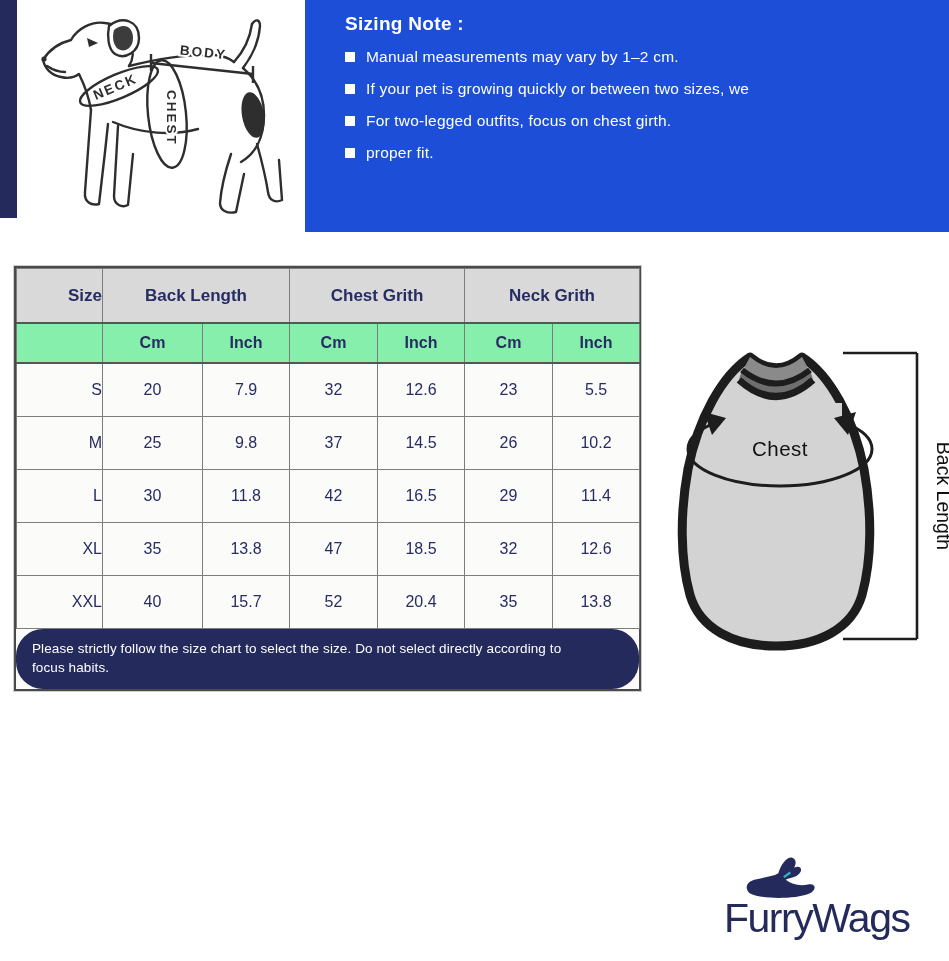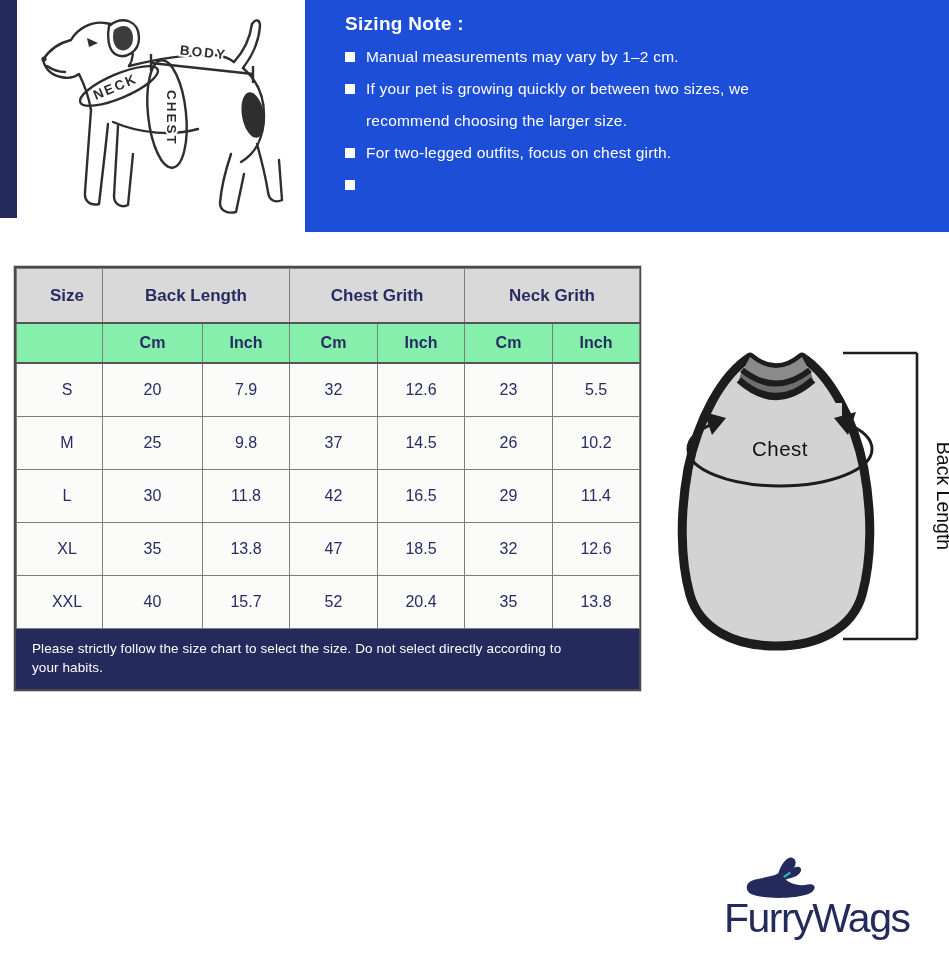--- a/index.html
+++ b/index.html
@@ -20,36 +20,36 @@
   
   .note-box {
     position:absolute; left:305px; top:0; width:750px; height:232px;
     background:#1d4ed8; color:#ffffff; box-sizing:border-box;
     padding:13px 18px 0 40px;
   }
   .note-title { font-size:19px; font-weight:700; letter-spacing:0.3px; margin:0 0 6px 0; }
   .bullet-row { display:flex; gap:11px; }
   .bullet-sq { width:10px; height:10px; background:#ffffff; margin-top:11px; flex:none; }
   .bullet-lines { font-size:15.5px; font-weight:400; letter-spacing:0.2px; }
-  .bullet-lines div { line-height:32px; }
+  .bullet-lines div { line-height:32px;text-align:right; }
 
   
   .table-wrap {
     position:absolute; left:14px; top:266px; width:623px;
     border:2px solid #4a4a4a; outline:1px solid #cfcfcf; background:#fbfbfa;
   }
   table { border-collapse:collapse; width:100%; table-layout:fixed; color:#272c63; }
   th,td { border:1.5px solid #7d7d7d; text-align:center; padding:0; }
   thead tr.group th { background:#d9d9d9; height:53px; font-size:17px; font-weight:600; border-bottom:2px solid #555555; }
   thead tr.sub th { background:#86efac; height:38px; font-size:16px; font-weight:600; border-bottom:2px solid #555555; }
   tbody td { background:#fbfbfa; height:52px; font-size:16px; font-weight:500; }
-  th.size-col, td.size-col { text-align:center; padding-left:15px; }
+  th.size-col, td.size-col { text-align:right; padding-left:15px; }
   .table-footer {
     background:#242a5c; color:#ffffff; font-size:13.5px; font-weight:500;
-    line-height:19px; padding:10px 16px 12px 16px; letter-spacing:0.1px;
+    line-height:19px; padding:10px 16px 12px 16px; letter-spacing:0.1px;border-radius:27px;
   }
 
   
   .garment-svg { position:absolute; left:660px; top:333px; }
   .garment-label { font-family:"Liberation Sans",sans-serif; font-size:20.5px; fill:#111111; text-anchor:middle; letter-spacing:0.5px; }
   .backlength-label { font-family:"Liberation Sans",sans-serif; font-size:19.5px; fill:#111111; text-anchor:middle; }
 
   
   .logo { position:absolute; left:724px; top:853px; width:215px; color:#242a5c; }
   .logo-mark { display:block; margin-left:16px; }
@@ -97,32 +97,32 @@
   <div class="bullet-row">
     <span class="bullet-sq"></span>
     <div class="bullet-lines">
       <div>Manual measurements may vary by 1–2 cm.</div>
     </div>
   </div>
   <div class="bullet-row">
     <span class="bullet-sq"></span>
     <div class="bullet-lines">
       <div>If your pet is growing quickly or between two sizes, we</div>
-      <div>recommend choosing the larger size.</div>
     </div>
   </div>
   <div class="bullet-row">
     <span class="bullet-sq"></span>
     <div class="bullet-lines">
       <div>For two-legged outfits, focus on chest girth.</div>
     </div>
   </div>
   <div class="bullet-row">
     <span class="bullet-sq"></span>
     <div class="bullet-lines">
+      <div>proper fit.</div>
     </div>
   </div>
 </div>
 
 <div class="table-wrap">
   <table>
     <colgroup>
       <col style="width:86px">
         <col style="width:100px">
         <col style="width:87px">
@@ -191,21 +191,21 @@
         <td>15.7</td>
         <td>52</td>
         <td>20.4</td>
         <td>35</td>
         <td>13.8</td>
       </tr>
     </tbody>
   </table>
   <div class="table-footer">
     <div>Please strictly follow the size chart to select the size. Do not select directly according to</div>
-    <div>your habits.</div>
+    <div>focus habits.</div>
   </div>
 </div>
 
 <svg class="garment-svg" width="289" height="322" viewBox="0 0 289 322">
   <path d="M 90,24 C 62,42 38,86 28,136 C 20,180 20,226 30,262 C 40,296 74,313 116,313 C 158,313 192,296 202,262 C 212,226 212,180 204,136 C 194,86 170,42 142,24 Q 116,46 90,24 Z" fill="#d3d3d3" stroke="#1d1d1d" stroke-width="9" stroke-linejoin="round"></path>
   <path d="M 90,24 Q 116,46 142,24 C 146,31 150,39 153,47 Q 116,80 79,47 C 82,39 86,31 90,24 Z" fill="#8a8a8a"></path>
   <path d="M 82,37 Q 116,64 150,37 C 151,40 152,43 153,47 Q 116,80 79,47 C 80,43 81,40 82,37 Z" fill="#6e6e6e"></path>
   <path d="M 82,37 Q 116,64 150,37" fill="none" stroke="#1d1d1d" stroke-width="6"></path>
   <path d="M 79,47 Q 116,80 153,47" fill="none" stroke="#1d1d1d" stroke-width="7"></path>
   <ellipse cx="120" cy="116" rx="92" ry="37" fill="none" stroke="#1d1d1d" stroke-width="3"></ellipse>

